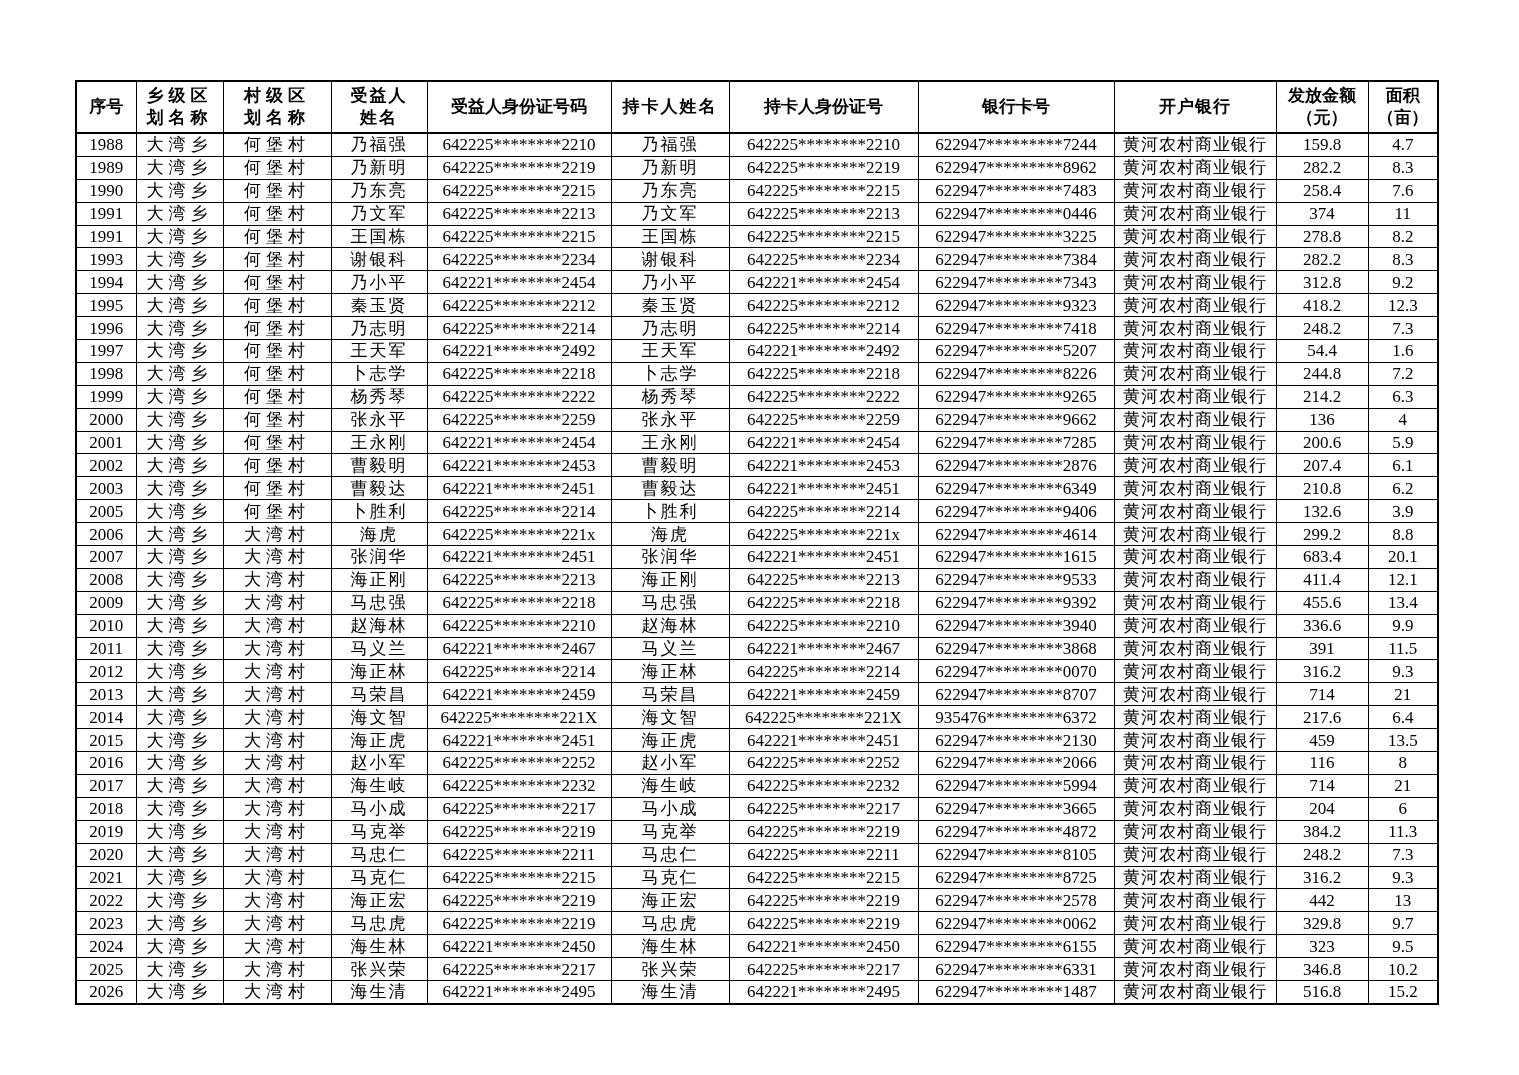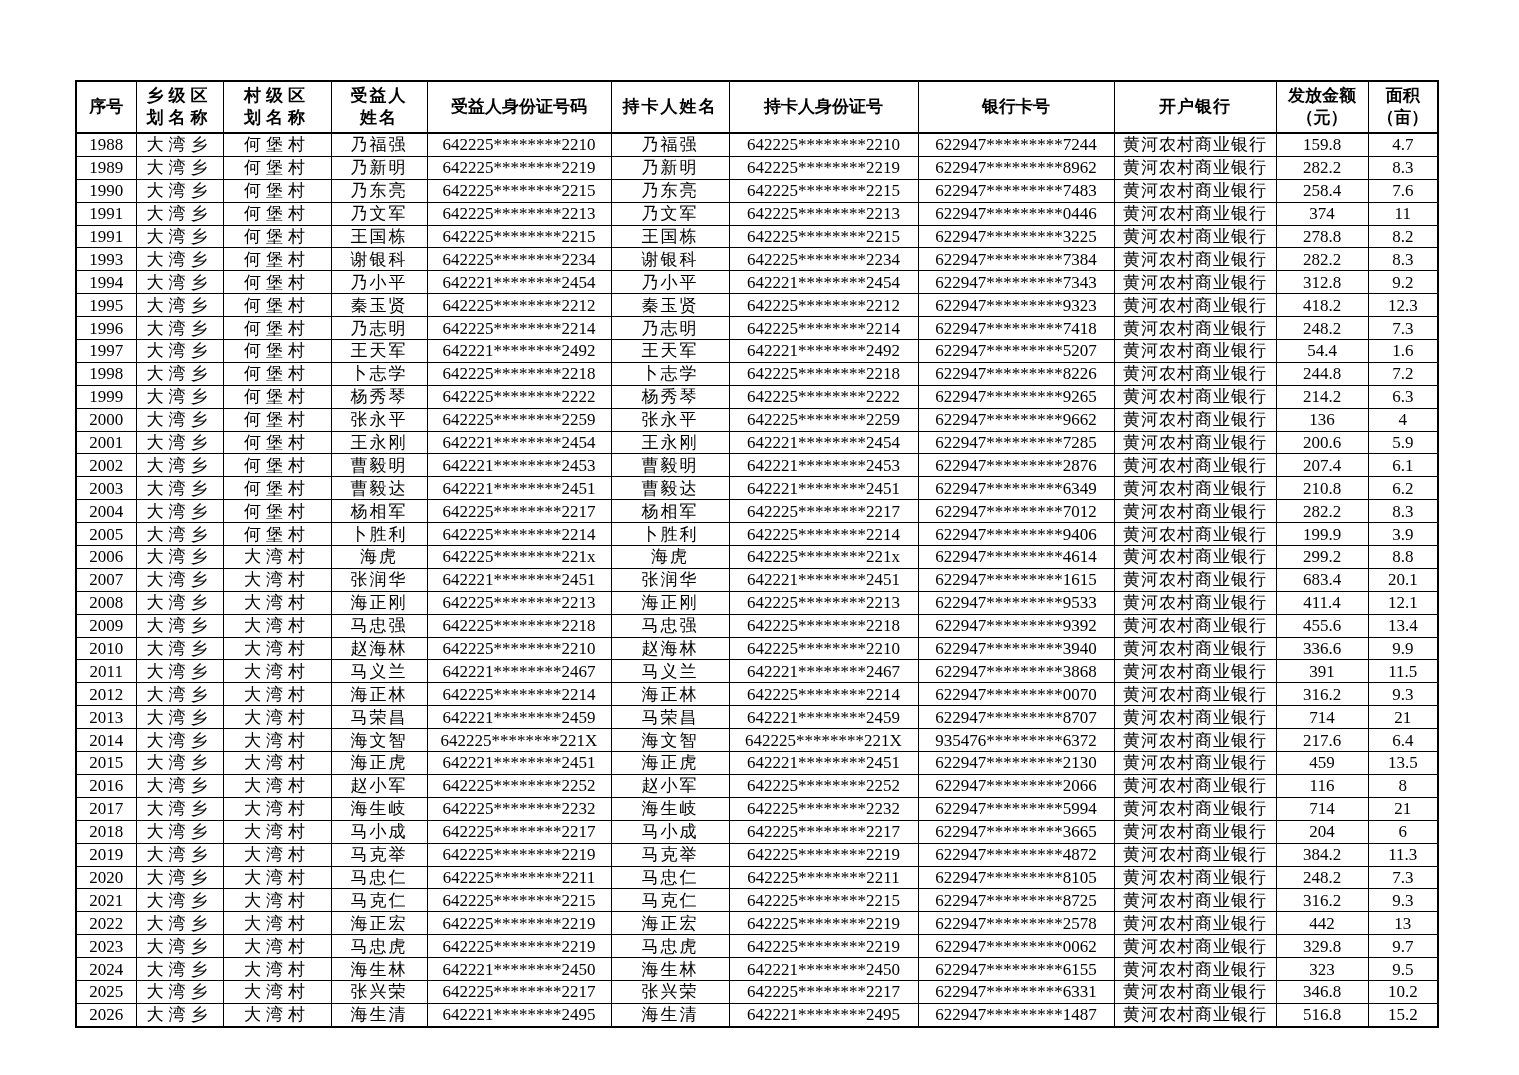--- a/index.html
+++ b/index.html
@@ -296,43 +296,30 @@
           <td class="c3">曹毅达</td>
           <td class="c4">642221********2451</td>
           <td class="c5">曹毅达</td>
           <td class="c6">642221********2451</td>
           <td class="c7">622947*********6349</td>
           <td class="c8">黄河农村商业银行</td>
           <td class="c9">210.8</td>
           <td class="c10">6.2</td>
         </tr>
         <tr>
-          <td class="c0">2004</td>
-          <td class="c1">大湾乡</td>
-          <td class="c2">何堡村</td>
-          <td class="c3">杨相军</td>
-          <td class="c4">642225********2217</td>
-          <td class="c5">杨相军</td>
-          <td class="c6">642225********2217</td>
-          <td class="c7">622947*********7012</td>
-          <td class="c8">黄河农村商业银行</td>
-          <td class="c9">282.2</td>
-          <td class="c10">8.3</td>
-        </tr>
-        <tr>
           <td class="c0">2005</td>
           <td class="c1">大湾乡</td>
           <td class="c2">何堡村</td>
           <td class="c3">卜胜利</td>
           <td class="c4">642225********2214</td>
           <td class="c5">卜胜利</td>
           <td class="c6">642225********2214</td>
           <td class="c7">622947*********9406</td>
           <td class="c8">黄河农村商业银行</td>
-          <td class="c9">199.9</td>
+          <td class="c9">132.6</td>
           <td class="c10">3.9</td>
         </tr>
         <tr>
           <td class="c0">2006</td>
           <td class="c1">大湾乡</td>
           <td class="c2">大湾村</td>
           <td class="c3">海虎</td>
           <td class="c4">642225********221x</td>
           <td class="c5">海虎</td>
           <td class="c6">642225********221x</td>

